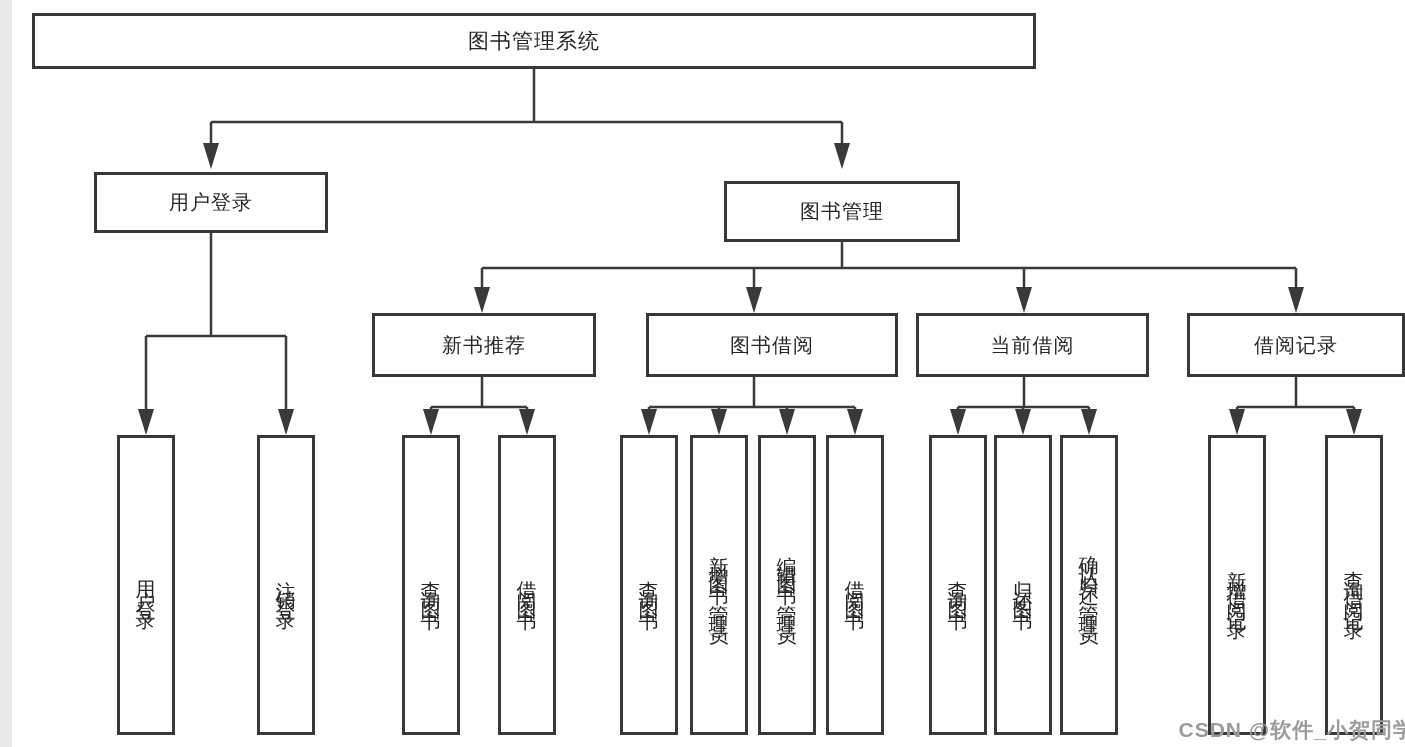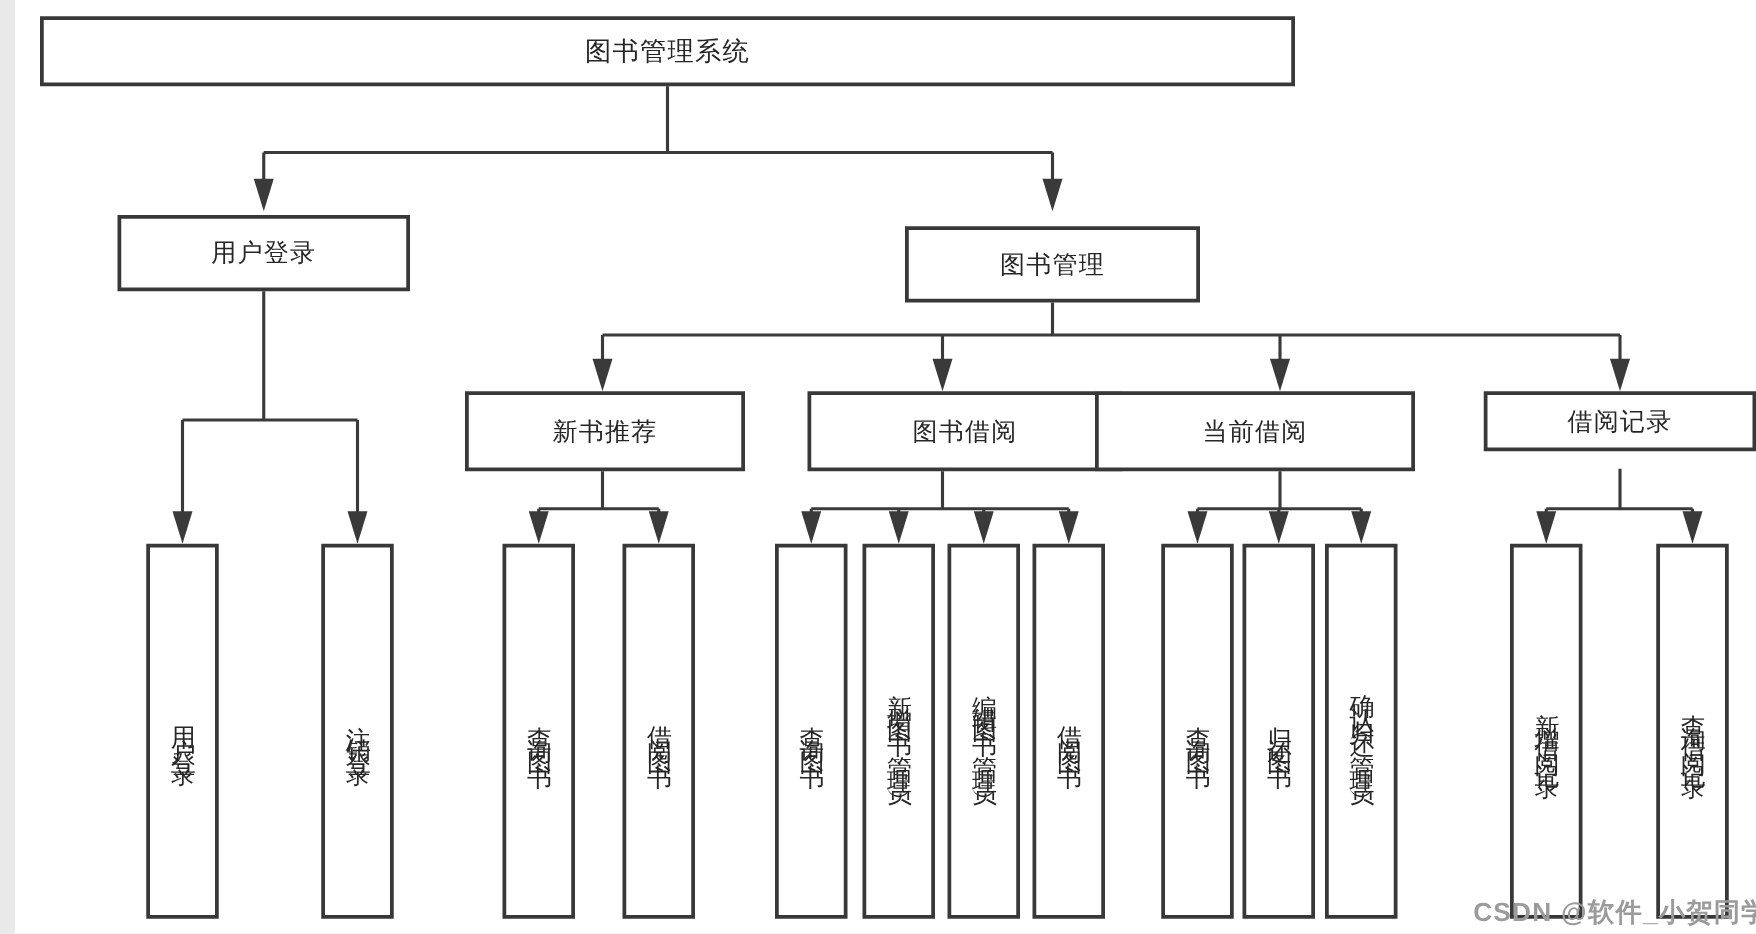--- a/index.html
+++ b/index.html
@@ -119,22 +119,22 @@
     </g>
   </svg>
 
   <div class="node lvl1" style="left:20px;top:13px;width:1004px;height:56px">图书管理系统</div>
 
   <div class="node" style="left:82px;top:172px;width:234px;height:61px">用户登录</div>
   <div class="node" style="left:712px;top:181px;width:236px;height:61px">图书管理</div>
 
   <div class="node" style="left:360px;top:313px;width:224px;height:64px">新书推荐</div>
   <div class="node" style="left:634px;top:313px;width:252px;height:64px">图书借阅</div>
-  <div class="node" style="left:864px;top:313px;width:256px;height:64px">当前借阅</div>
-  <div class="node" style="left:1175px;top:313px;width:218px;height:48px">借阅记录</div>
+  <div class="node" style="left:904px;top:313px;width:233px;height:64px">当前借阅</div>
+  <div class="node" style="left:1175px;top:313px;width:218px;height:64px">借阅记录</div>
 
   <div class="node leaf" style="left:105px;top:435px;width:58px;height:300px">用户登录</div>
   <div class="node leaf" style="left:245px;top:435px;width:58px;height:300px">注销登录</div>
 
   <div class="node leaf" style="left:390px;top:435px;width:58px;height:300px">查询图书</div>
   <div class="node leaf" style="left:486px;top:435px;width:58px;height:300px">借阅图书</div>
 
   <div class="node leaf" style="left:608px;top:435px;width:58px;height:300px">查询图书</div>
   <div class="node leaf" style="left:678px;top:435px;width:58px;height:300px">新增图书（管理员）</div>
   <div class="node leaf" style="left:746px;top:435px;width:58px;height:300px">编辑图书（管理员）</div>

